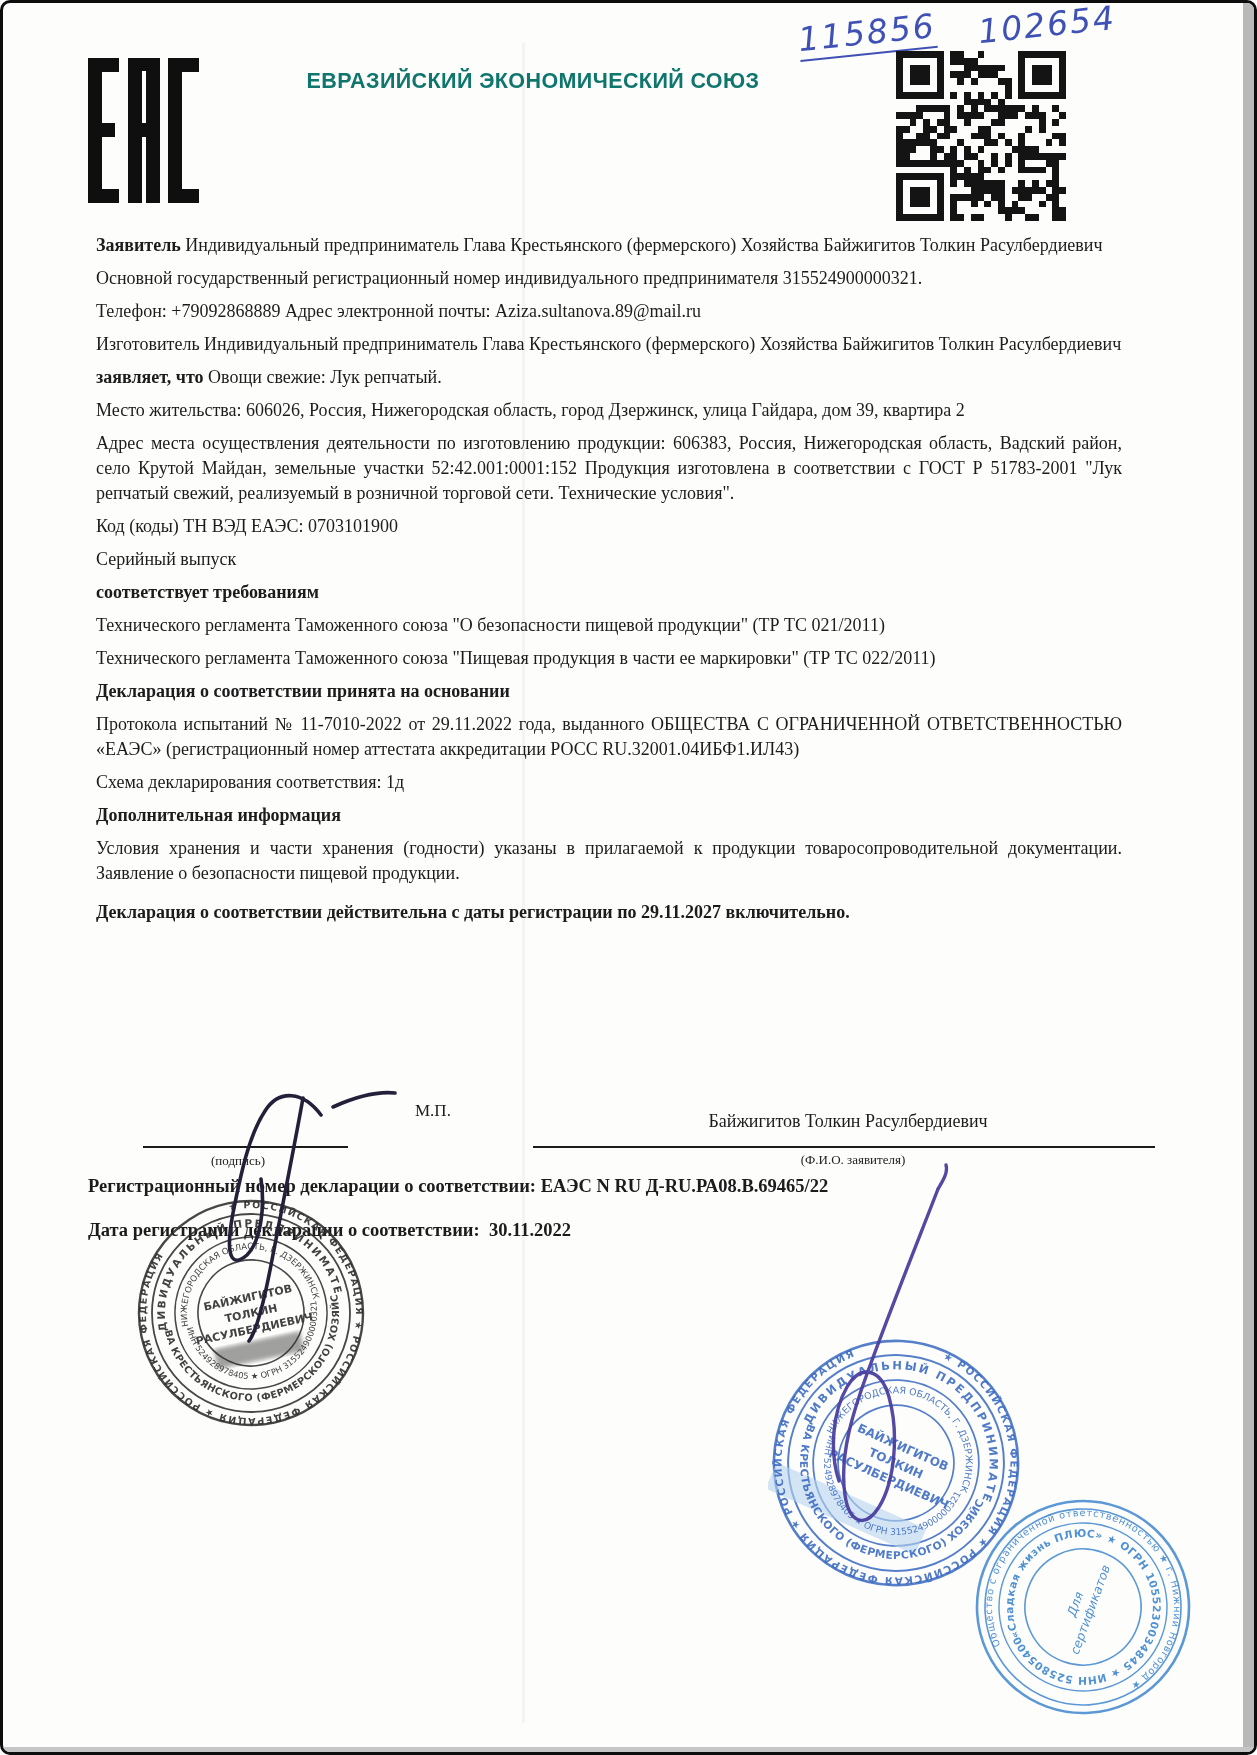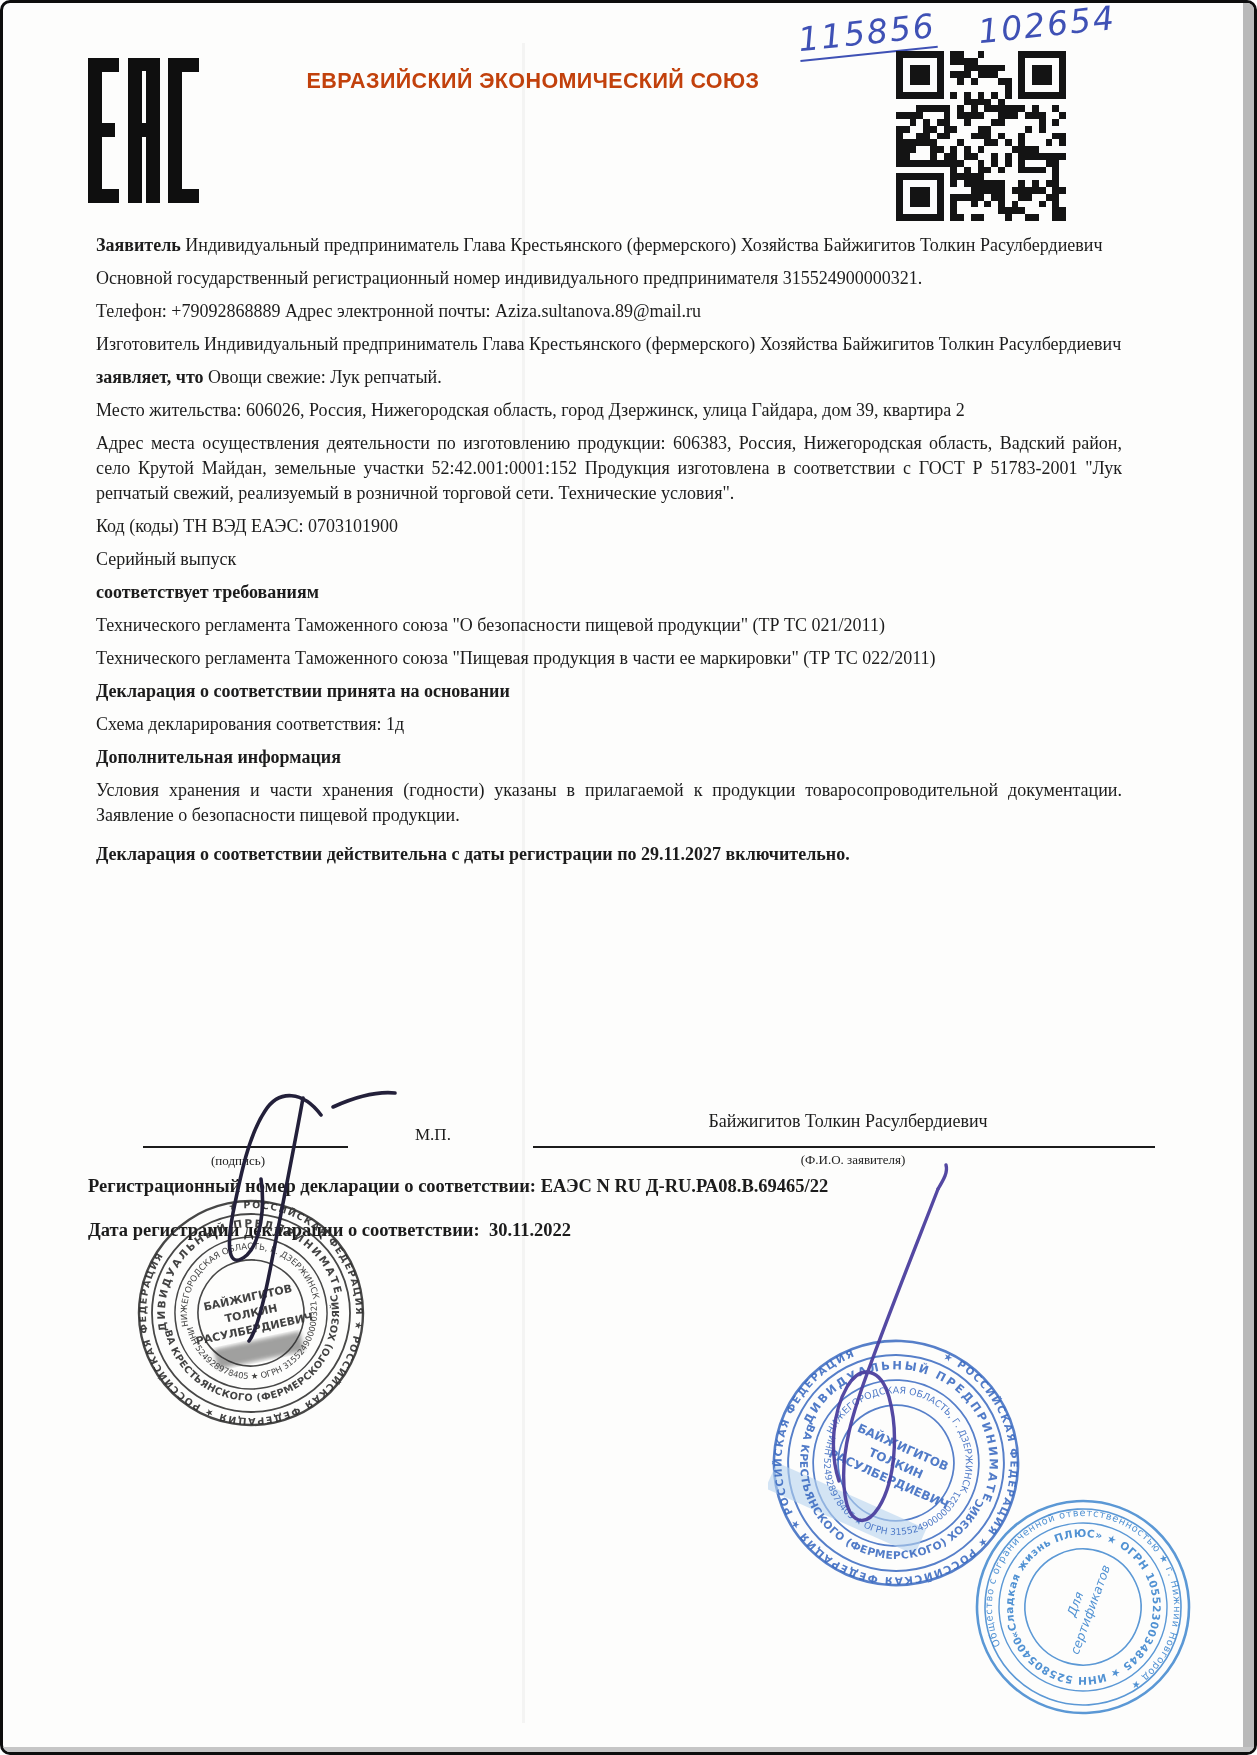--- a/index.html
+++ b/index.html
@@ -4,21 +4,21 @@
 <style>
   html,body{margin:0;padding:0;background:#ffffff;}
   .scan{position:relative;width:1257px;height:1755px;background:#fdfdfc;border:3px solid #0d0d0d;
         border-radius:10px;box-sizing:border-box;overflow:hidden;
         font-family:"Liberation Serif", serif;color:#1c1c1c;}
   .abs{position:absolute;}
   
   .eac-logo{left:85px;top:55px;width:112px;height:145px;}
   .doc-title{left:230px;top:64px;width:600px;text-align:center;
              font-family:"Liberation Sans", sans-serif;font-weight:bold;
-             font-size:21.5px;line-height:28px;color:#c2410c;letter-spacing:.4px;}
+             font-size:21.5px;line-height:28px;color:#0f766e;letter-spacing:.4px;}
   .hw-num{font-family:"DejaVu Sans", sans-serif;font-style:italic;font-weight:500;
           color:#3f51b5;font-size:33px;transform:rotate(-6deg);letter-spacing:2px;}
   .hw1{left:795px;top:10px;border-bottom:2.5px solid #3f51b5;padding-bottom:1px;}
   .hw2{left:975px;top:2px;}
   .qr{left:893px;top:48px;width:170px;height:170px;}
   
   .doc-body{left:85px;top:222px;width:1042px;font-size:18px;line-height:25px;text-align:justify;}
   .doc-body p{margin:8px;}
   .doc-body p.gap{margin-top:14px;}
   .b{font-weight:bold;}
@@ -407,31 +407,32 @@
     <p>Изготовитель Индивидуальный предприниматель Глава Крестьянского (фермерского) Хозяйства Байжигитов Толкин  Расулбердиевич</p>
     <p><b class="b">заявляет, что</b> <span>Овощи свежие: Лук репчатый.</span></p>
     <p>Место жительства: 606026, Россия, Нижегородская область, город Дзержинск, улица Гайдара, дом 39, квартира 2</p>
     <p>Адрес места осуществления деятельности по изготовлению продукции: 606383, Россия, Нижегородская область, Вадский район, село Крутой Майдан, земельные участки 52:42.001:0001:152 Продукция изготовлена в соответствии с ГОСТ Р 51783-2001 "Лук репчатый свежий, реализуемый в розничной торговой сети. Технические  условия".</p>
     <p>Код (коды) ТН ВЭД ЕАЭС: 0703101900</p>
     <p>Серийный выпуск</p>
     <p class="b">соответствует требованиям</p>
     <p>Технического регламента Таможенного союза "О безопасности пищевой продукции" (ТР ТС 021/2011)</p>
     <p>Технического регламента Таможенного союза "Пищевая продукция в части ее маркировки" (ТР ТС 022/2011)</p>
     <p class="b">Декларация о соответствии принята на основании</p>
+    <p>Протокола испытаний № 11-7010-2022 от 29.11.2022 года, выданного ОБЩЕСТВА С ОГРАНИЧЕННОЙ ОТВЕТСТВЕННОСТЬЮ  «ЕАЭС» (регистрационный номер аттестата аккредитации РОСС RU.32001.04ИБФ1.ИЛ43)</p>
     <p>Схема декларирования соответствия: 1д</p>
     <p class="b">Дополнительная информация</p>
     <p>Условия хранения и части хранения (годности) указаны в прилагаемой к продукции товаросопроводительной документации. Заявление о безопасности пищевой продукции.</p>
     <p class="b gap">Декларация о соответствии действительна с даты регистрации по 29.11.2027  включительно.</p>
   </div>
 
   <div class="abs" style="left:140px;top:1143px;width:205px;">
       <div class="sig-line"></div>
     </div>
   <div class="abs cap" style="left:150px;top:1150px;width:170px;">(подпись)</div>
-  <div class="abs mp" style="left:412px;top:1122px;">М.П.</div>
+  <div class="abs mp" style="left:412px;top:1098px;">М.П.</div>
   <div class="abs fio-name" style="left:540px;top:1108px;width:610px;">Байжигитов Толкин  Расулбердиевич</div>
   <div class="abs" style="left:530px;top:1143px;width:622px;">
       <div class="sig-line"></div>
     </div>
   <div class="abs cap" style="left:700px;top:1149px;width:300px;">(Ф.И.О. заявителя)</div>
 
   <p class="abs reg-line" style="left:85px;top:1173px;margin:0;"><span>Регистрационный номер декларации о соответствии:</span> <span>ЕАЭС N RU Д-RU.РА08.В.69465/22</span></p>
   <p class="abs reg-line" style="left:85px;top:1217px;margin:0;"><span>Дата регистрации декларации о соответствии:</span>&nbsp; <span>30.11.2022</span></p>
 
   <svg class="abs stamp" style="left:130px;top:1192px;" width="236" height="236" viewBox="-118 -118 236 236">

